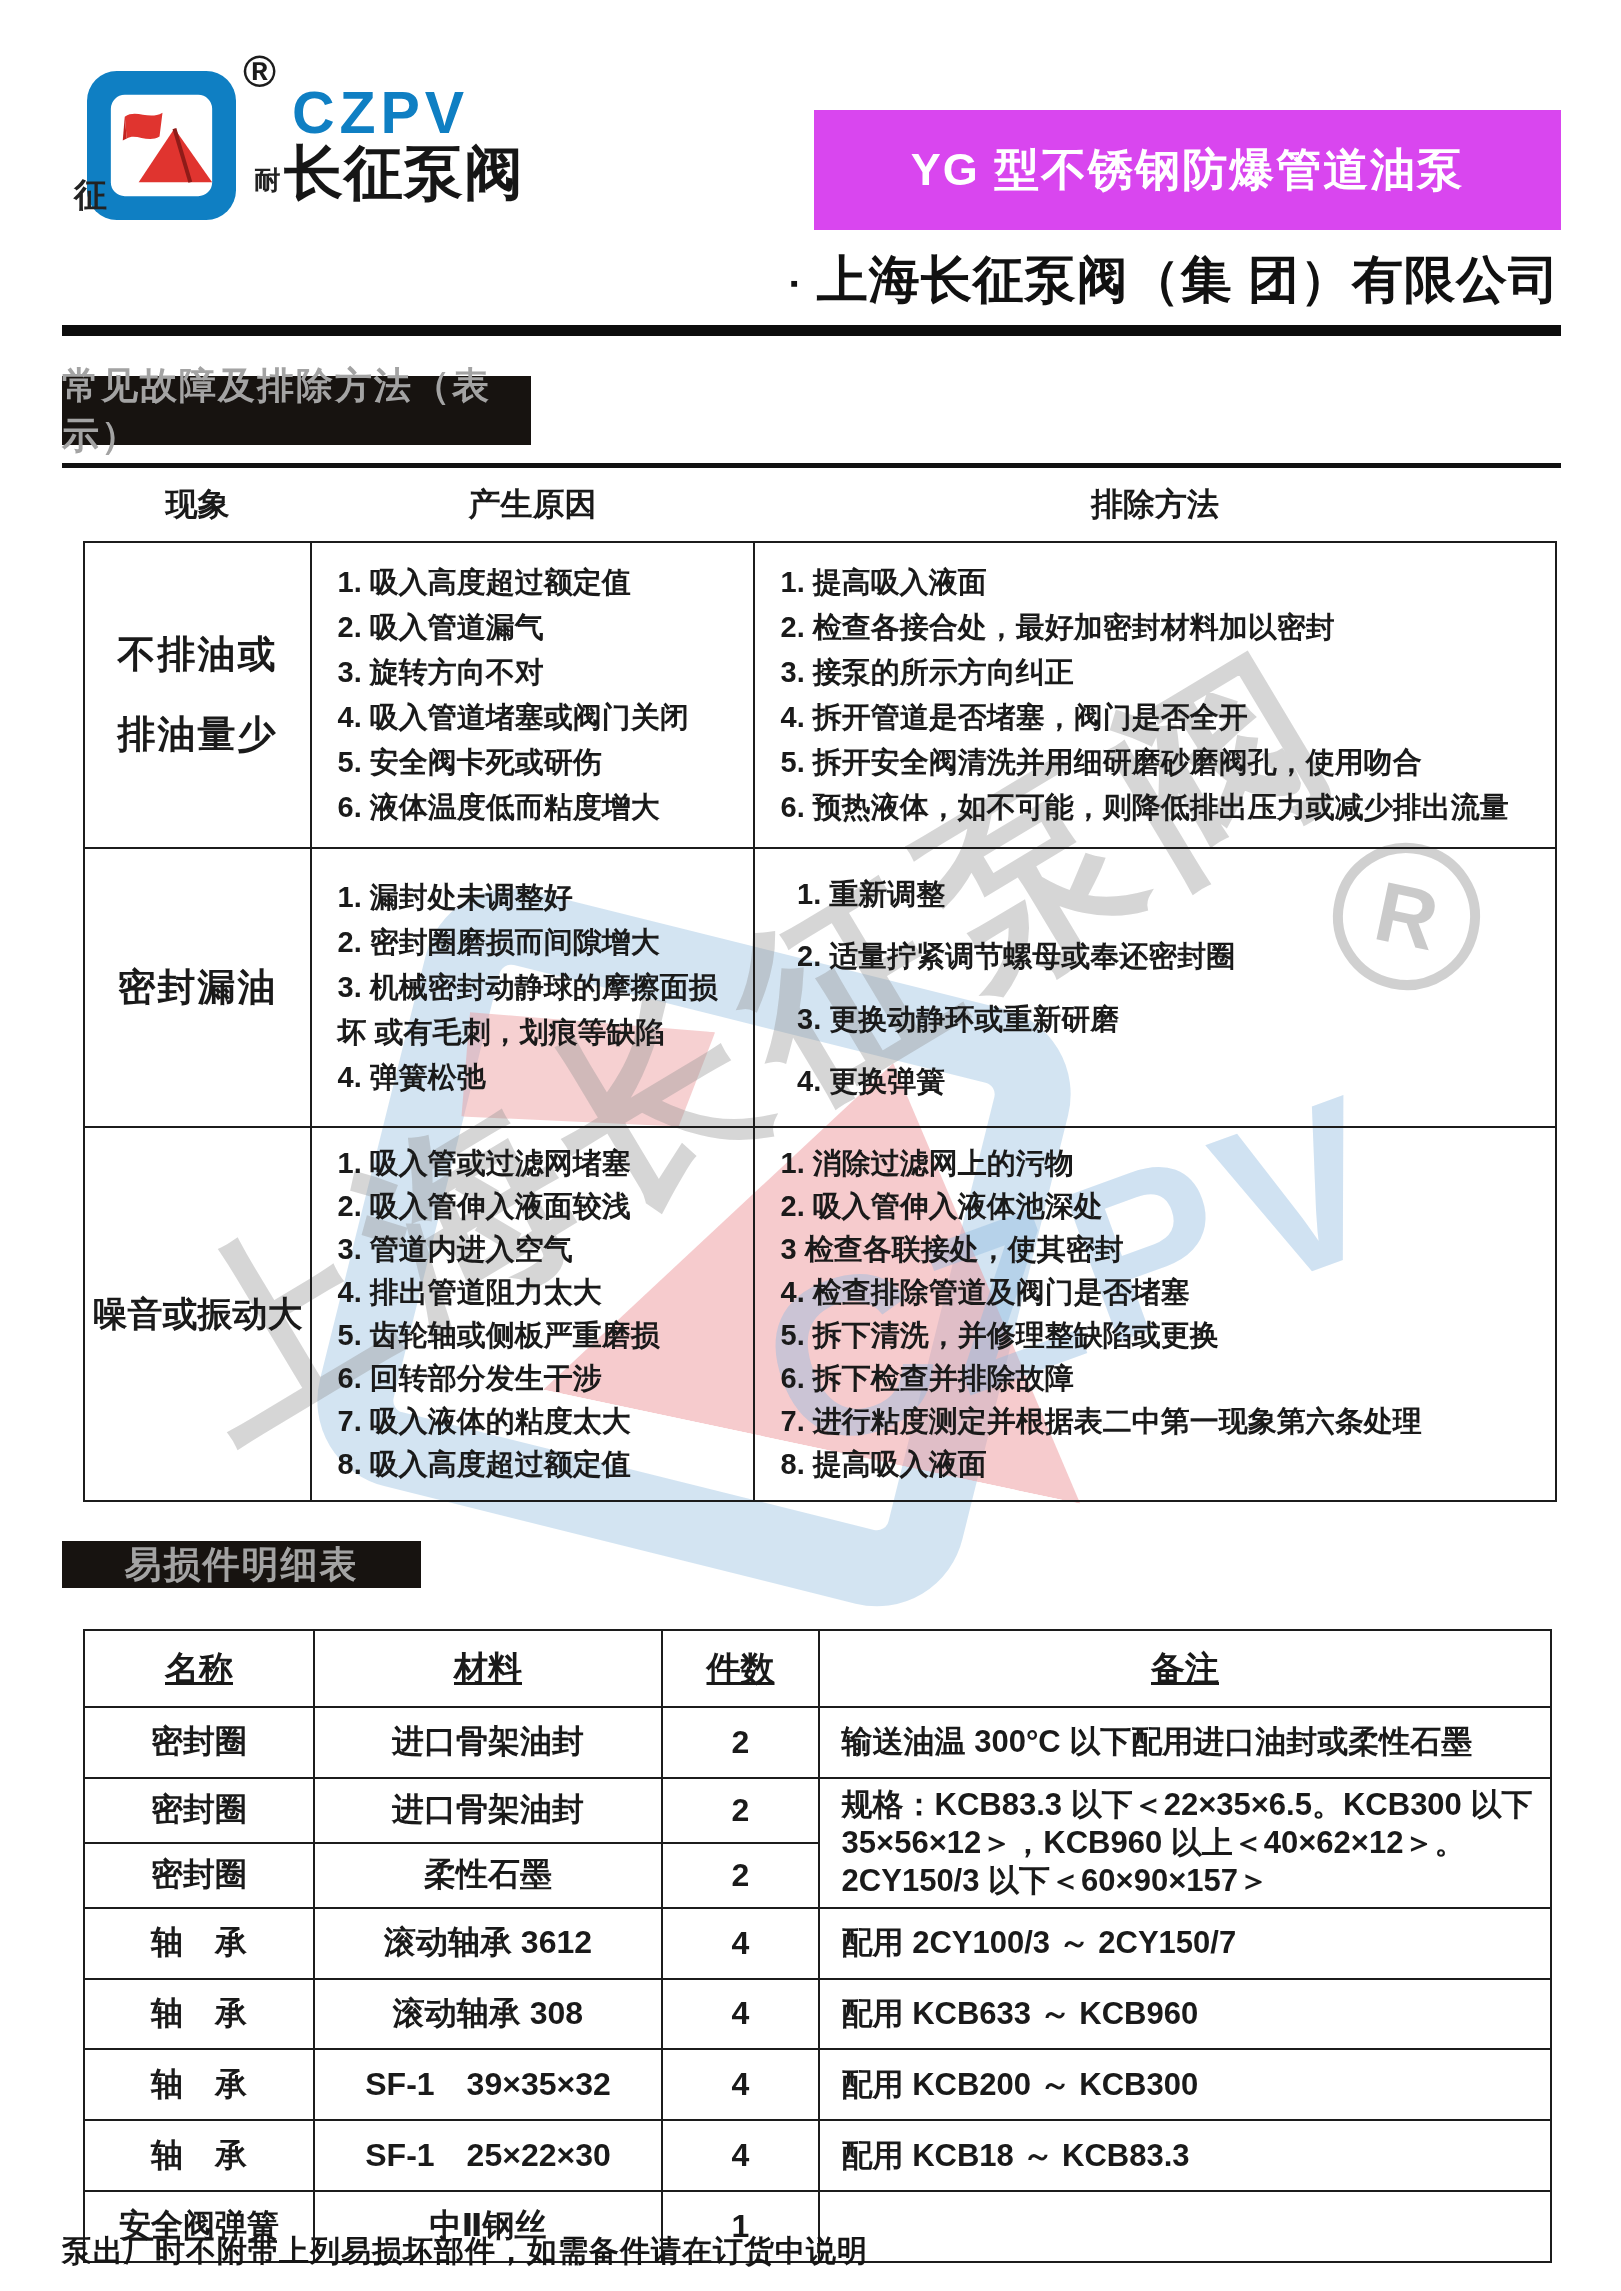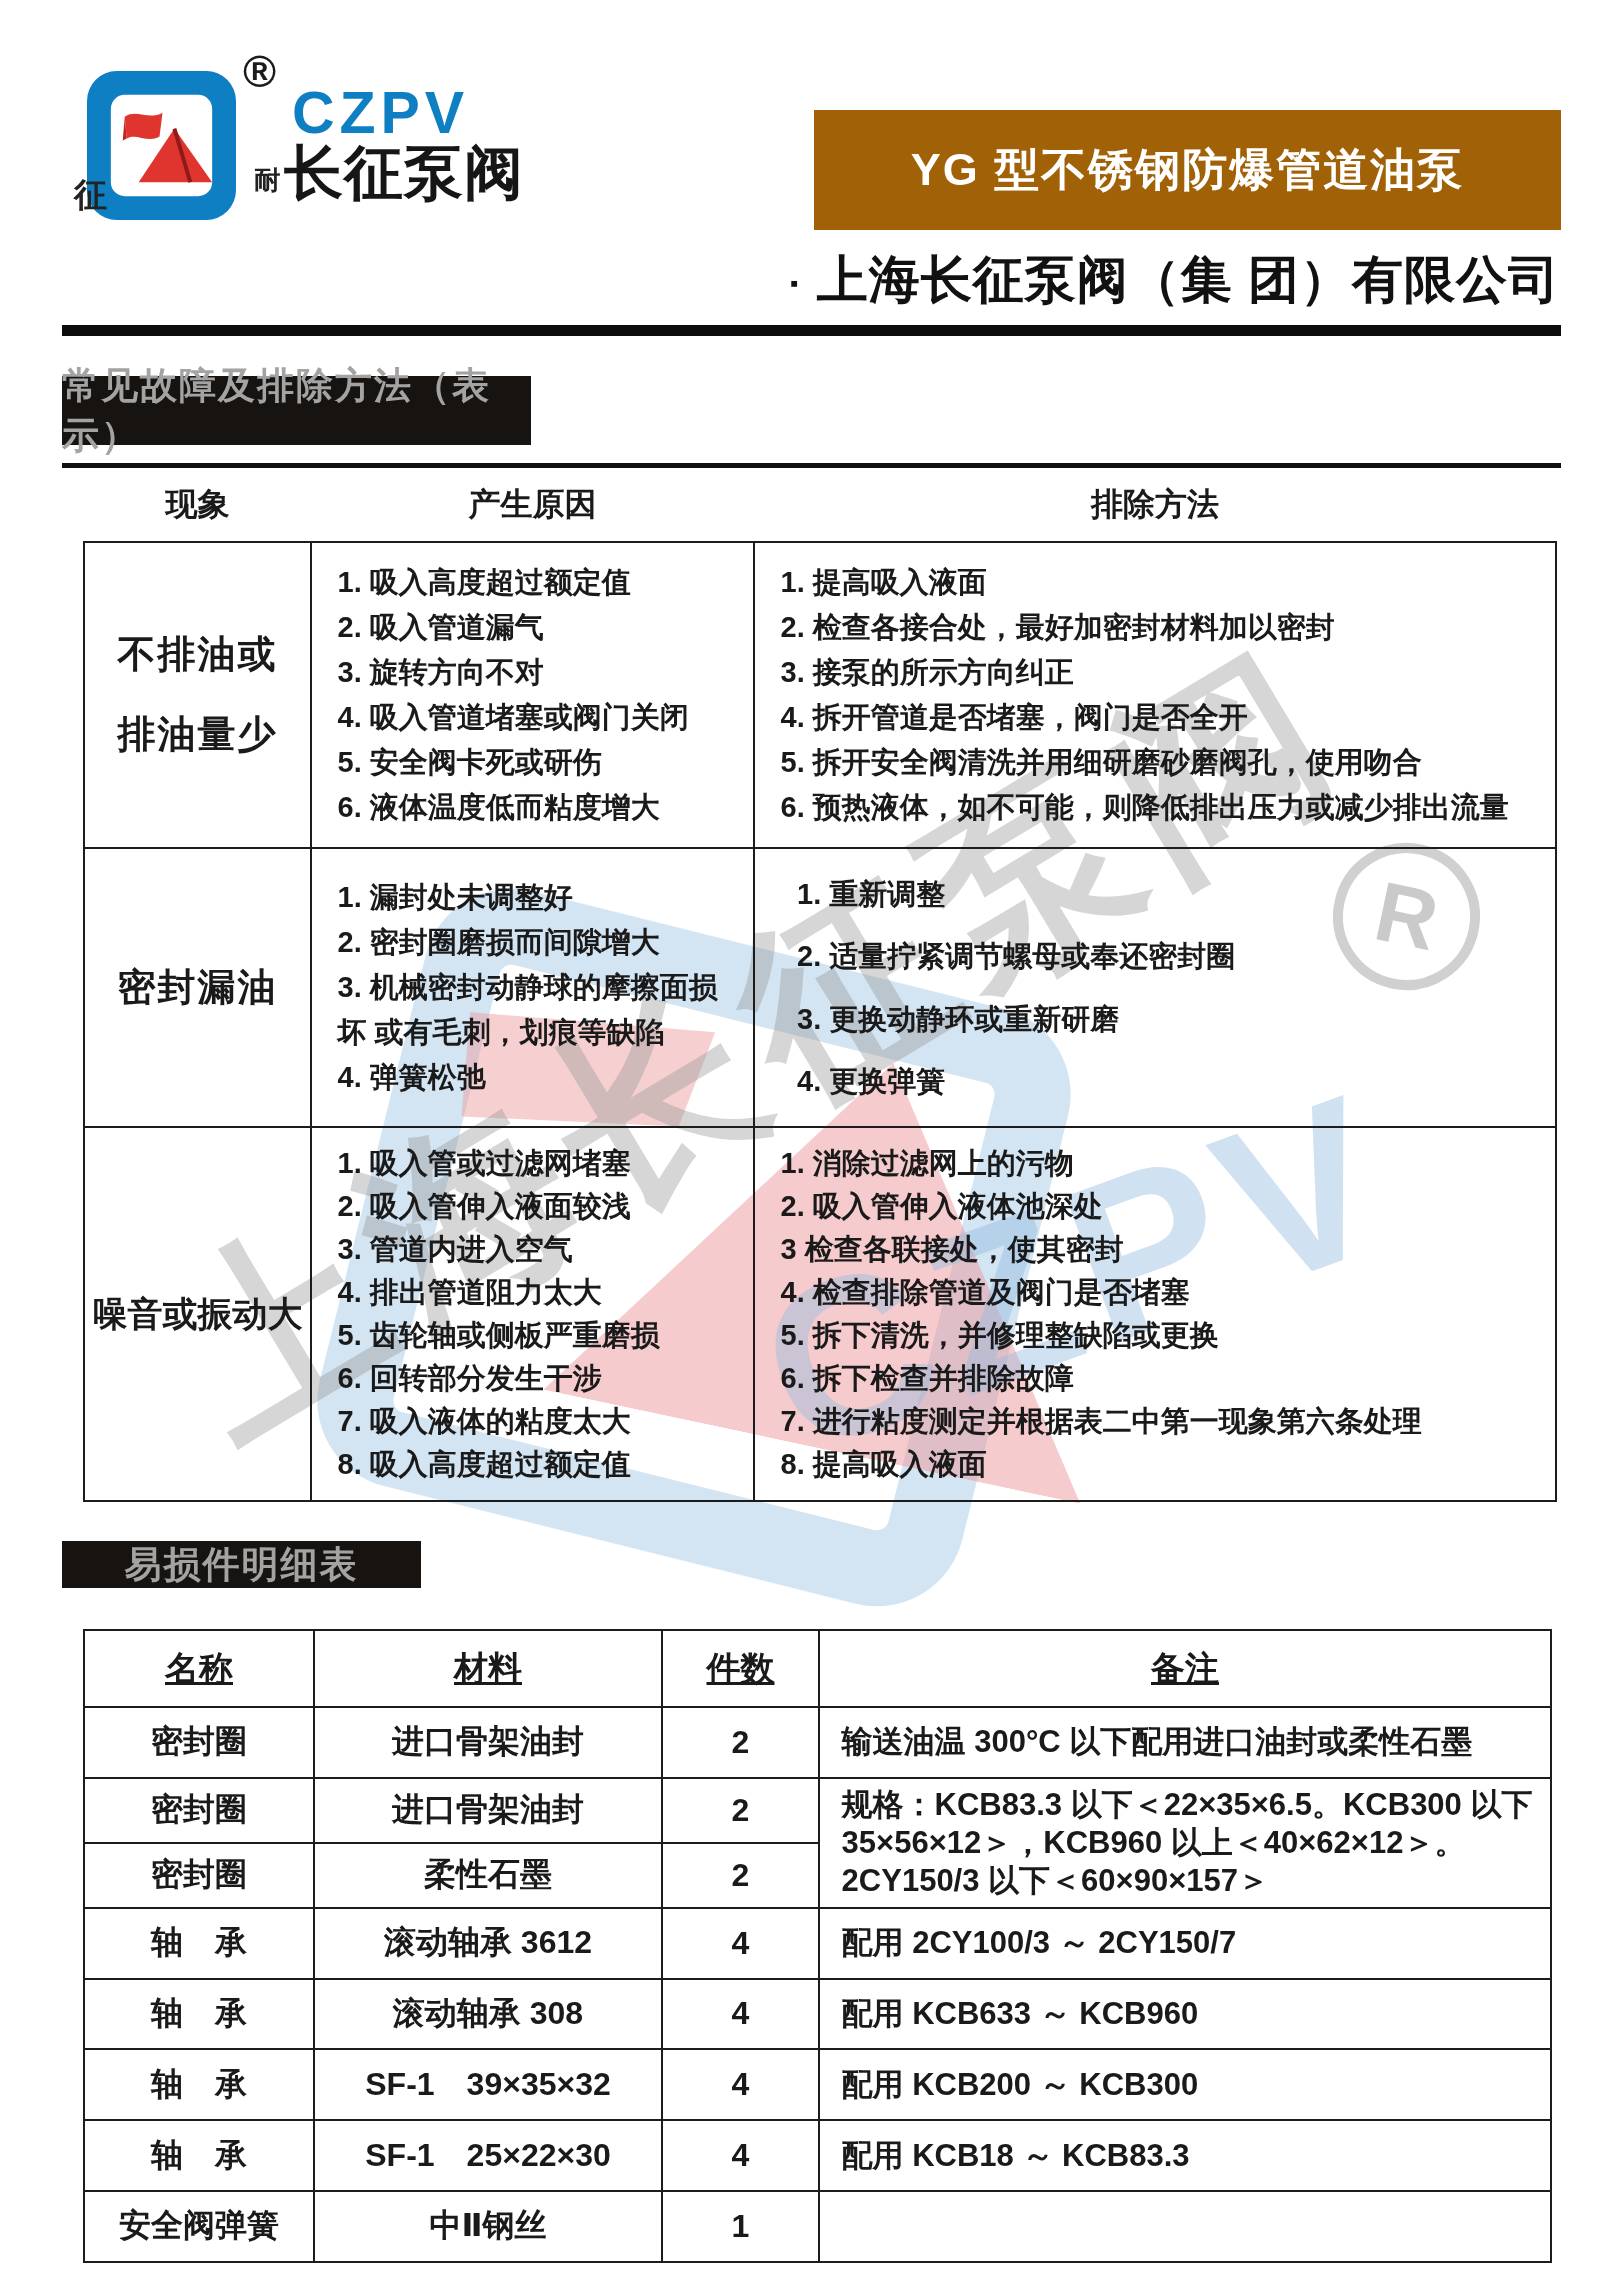--- a/index.html
+++ b/index.html
@@ -133,21 +133,21 @@
       <polygon points="52,112 88,58 126,112" fill="#e0342f"></polygon>
       <line x1="88" y1="58" x2="104" y2="112" stroke="#8f1b18" stroke-width="4"></line>
     </svg>
     <span class="logo-reg">®</span>
     <span class="logo-acronym">CZPV</span>
     <span class="logo-name">长征泵阀</span>
     <span class="logo-seal-left">征</span>
     <span class="logo-seal-right">耐</span>
   </div>
 
-  <div class="banner" style="background:#a16207">YG 型不锈钢防爆管道油泵</div>
+  <div class="banner" style="background:#d946ef">YG 型不锈钢防爆管道油泵</div>
 
   <div class="company-line">
     <span class="company-bullet">▪</span>
     <span>上海长征泵阀（集 团）有限公司</span>
   </div>
 
   <div class="thick-rule"></div>
 
   <div class="section-bar bar-fault">常见故障及排除方法（表示）</div>
   <div class="header-topline"></div>
@@ -276,15 +276,16 @@
       </tr>
       <tr>
         <td>安全阀弹簧</td>
         <td>中Ⅱ钢丝</td>
         <td>1</td>
         <td class="remark"></td>
       </tr>
     </tbody>
   </table>
 
+  <div class="footer-note">泵出厂时不附带上列易损坏部件，如需备件请在订货中说明</div>
 
 </div>
 
 
 </body></html>

